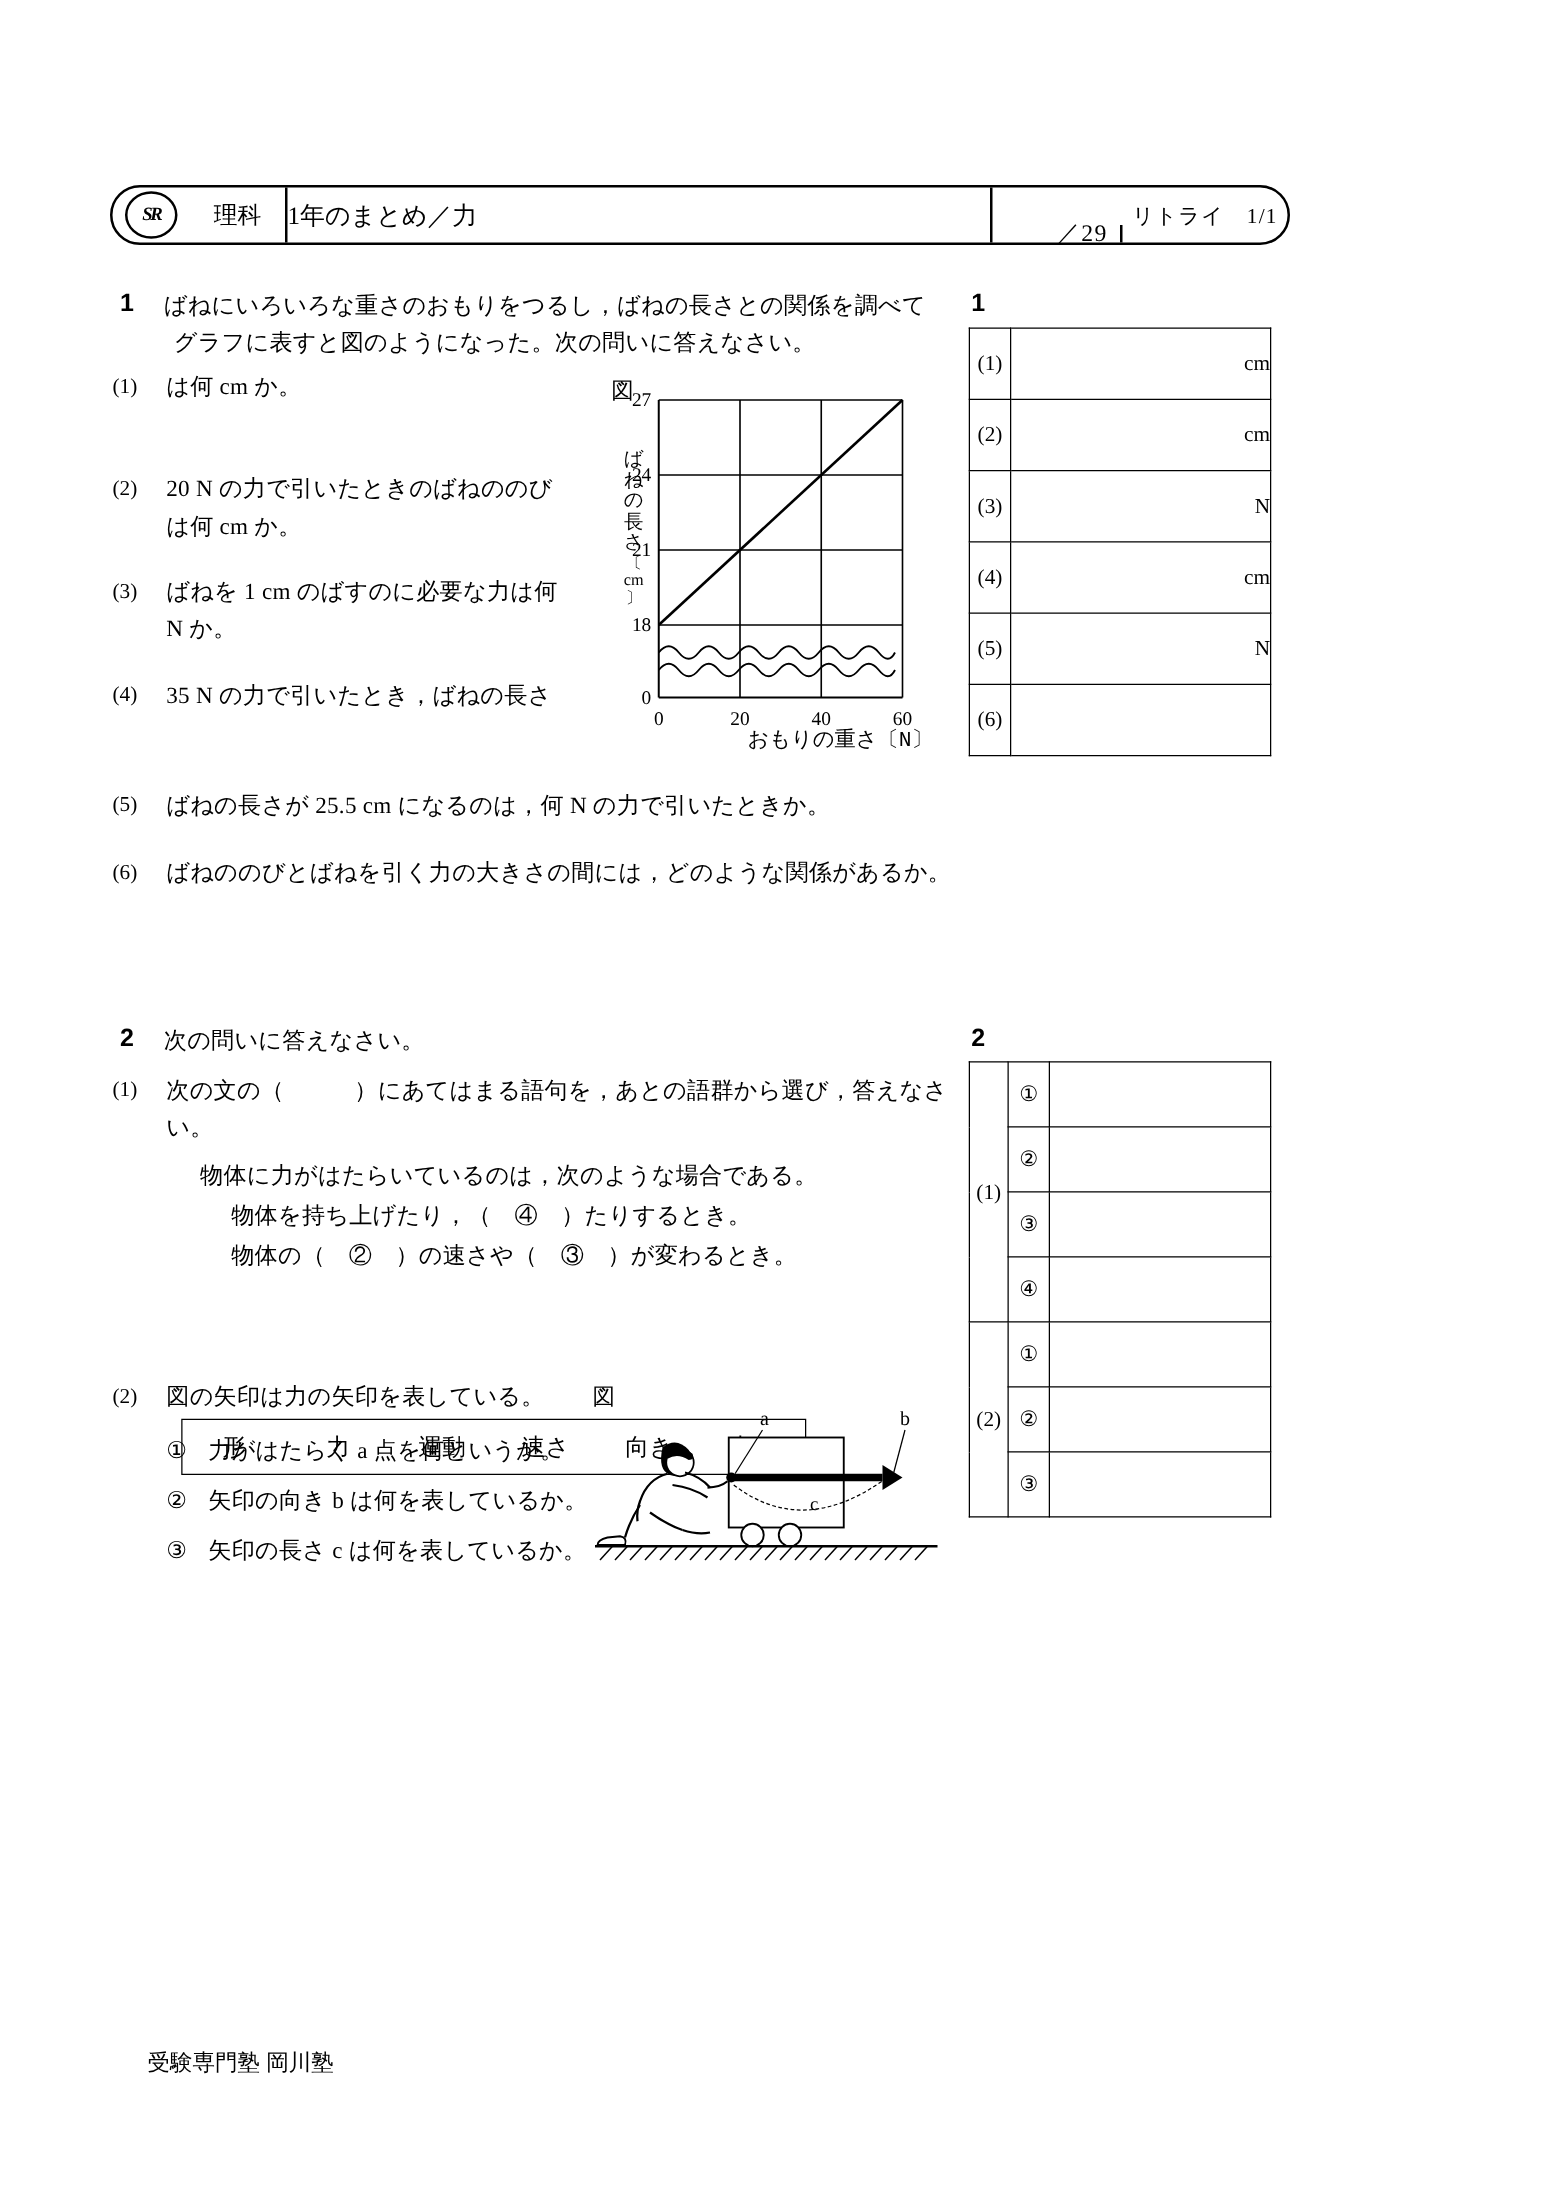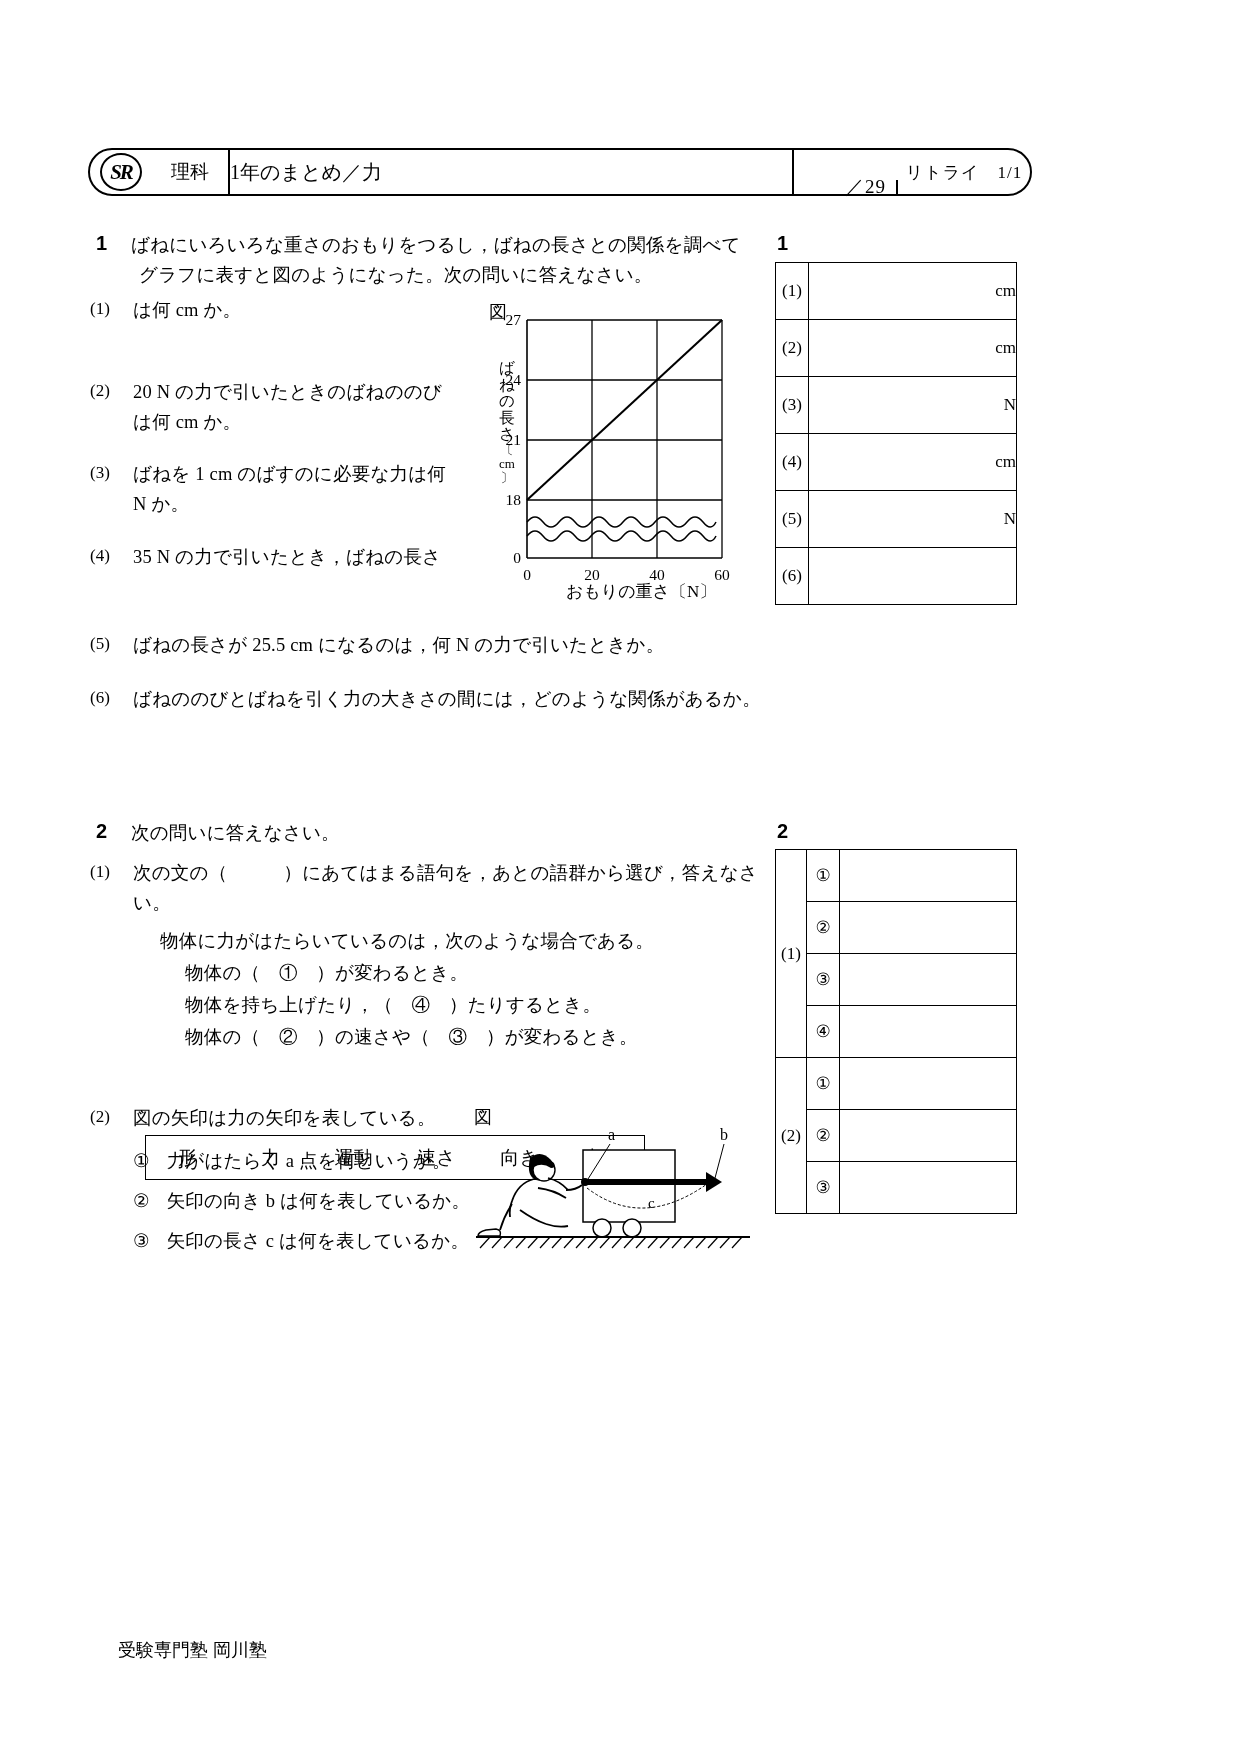--- a/index.html
+++ b/index.html
@@ -39,21 +39,21 @@
   .logo-circle {
     width: 38px;
     height: 34px;
     border: 2.2px solid #000;
     border-radius: 50%;
     display: flex;
     align-items: center;
     justify-content: center;
     font-family: "Liberation Serif", serif;
     font-weight: bold;
-    font-size: 21px;
+    font-size: 15px;
     font-style: italic;
     letter-spacing: -2px;
   }
   .hdr-subject {
     width: 76px;
     border-right: 2px solid #000;
     display: flex;
     align-items: center;
     justify-content: center;
     font-size: 19px;
@@ -263,21 +263,21 @@
     <text x="34" y="145" text-anchor="end" font-family="Liberation Serif, serif" font-size="15.5">21</text>
     <text x="34" y="205" text-anchor="end" font-family="Liberation Serif, serif" font-size="15.5">18</text>
     <text x="34" y="263" text-anchor="end" font-family="Liberation Serif, serif" font-size="15.5">0</text>
 
     <text x="40" y="280" text-anchor="middle" font-family="Liberation Serif, serif" font-size="15.5">0</text>
     <text x="105" y="280" text-anchor="middle" font-family="Liberation Serif, serif" font-size="15.5">20</text>
     <text x="170" y="280" text-anchor="middle" font-family="Liberation Serif, serif" font-size="15.5">40</text>
     <text x="235" y="280" text-anchor="middle" font-family="Liberation Serif, serif" font-size="15.5">60</text>
   </svg>
 </div>
-<div class="fig-label" style="left:566px; top:580px; font-size:17px;">おもりの重さ〔N〕</div>
+<div class="fig-label" style="left:598px; top:580px; font-size:17px;font-family:Liberation Mono, monospace;">おもりの重さ〔N〕</div>
 
 <div class="qnum" style="left:777px; top:232px;">1</div>
 <table class="ans" style="left:775px; top:262px; width:242px;">
   <tbody>
       <tr>
     <td class="lbl" style="width:32px; height:56px;">(1)</td>
     <td class="unit">cm</td>
   </tr>
   <tr>
     <td class="lbl" style="height:56px;">(2)</td>
@@ -302,21 +302,20 @@
 </tbody>
   </table>
 
 <div class="qnum" style="left:96px; top:820px;">2</div>
 <div class="blk ja" style="left:131px; top:819px;">次の問いに答えなさい。</div>
 
 <div class="sublabel" style="left:90px; top:862px;">(1)</div>
 <div class="blk ja" style="left:133px; top:859px; width:640px;">
   <div>次の文の（　　　）にあてはまる語句を，あとの語群から選び，答えなさい。</div>
   <div style="margin-left:27px; margin-top:8px;">物体に力がはたらいているのは，次のような場合である。</div>
-  <div style="margin-left:52px; margin-top:2px;">物体の（　①　）が変わるとき。</div>
   <div style="margin-left:52px; margin-top:2px;">物体を持ち上げたり，（　④　）たりするとき。</div>
   <div style="margin-left:52px; margin-top:2px;">物体の（　②　）の速さや（　③　）が変わるとき。</div>
 </div>
 
 <div id="wordbank">
   <span>形</span>
   <span>力</span>
   <span>運動</span>
   <span>速さ</span>
   <span>向き</span>

